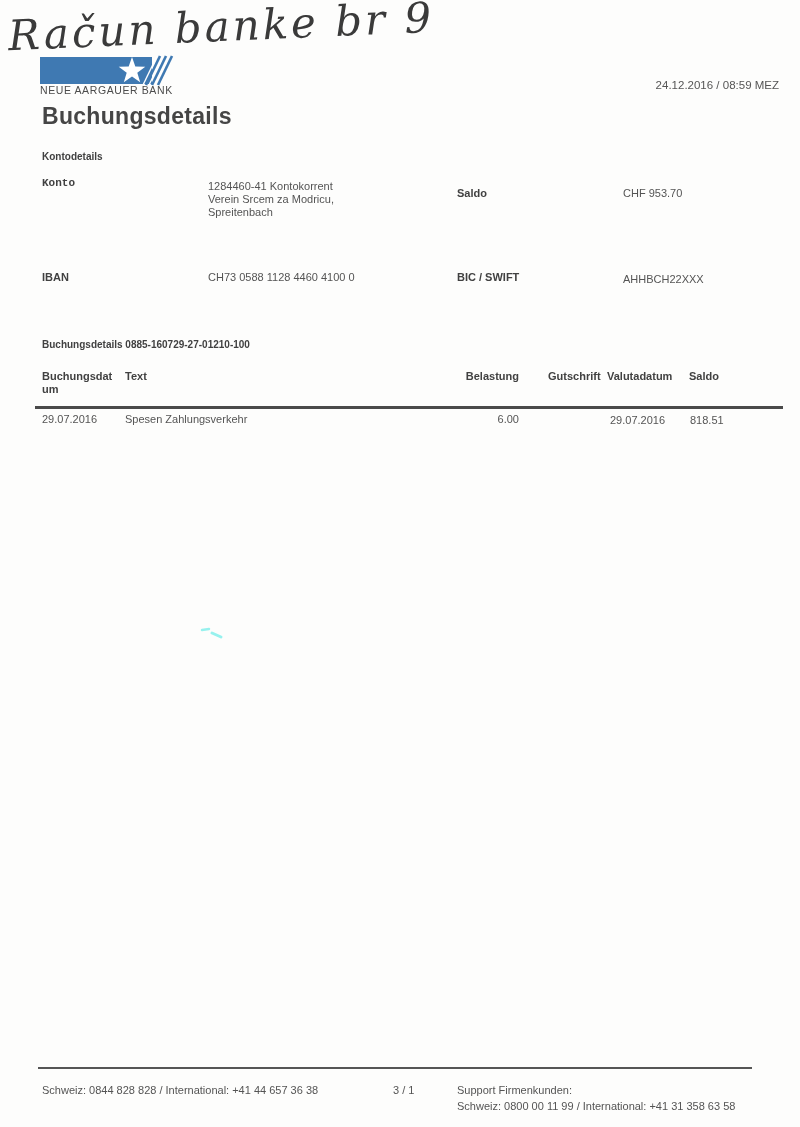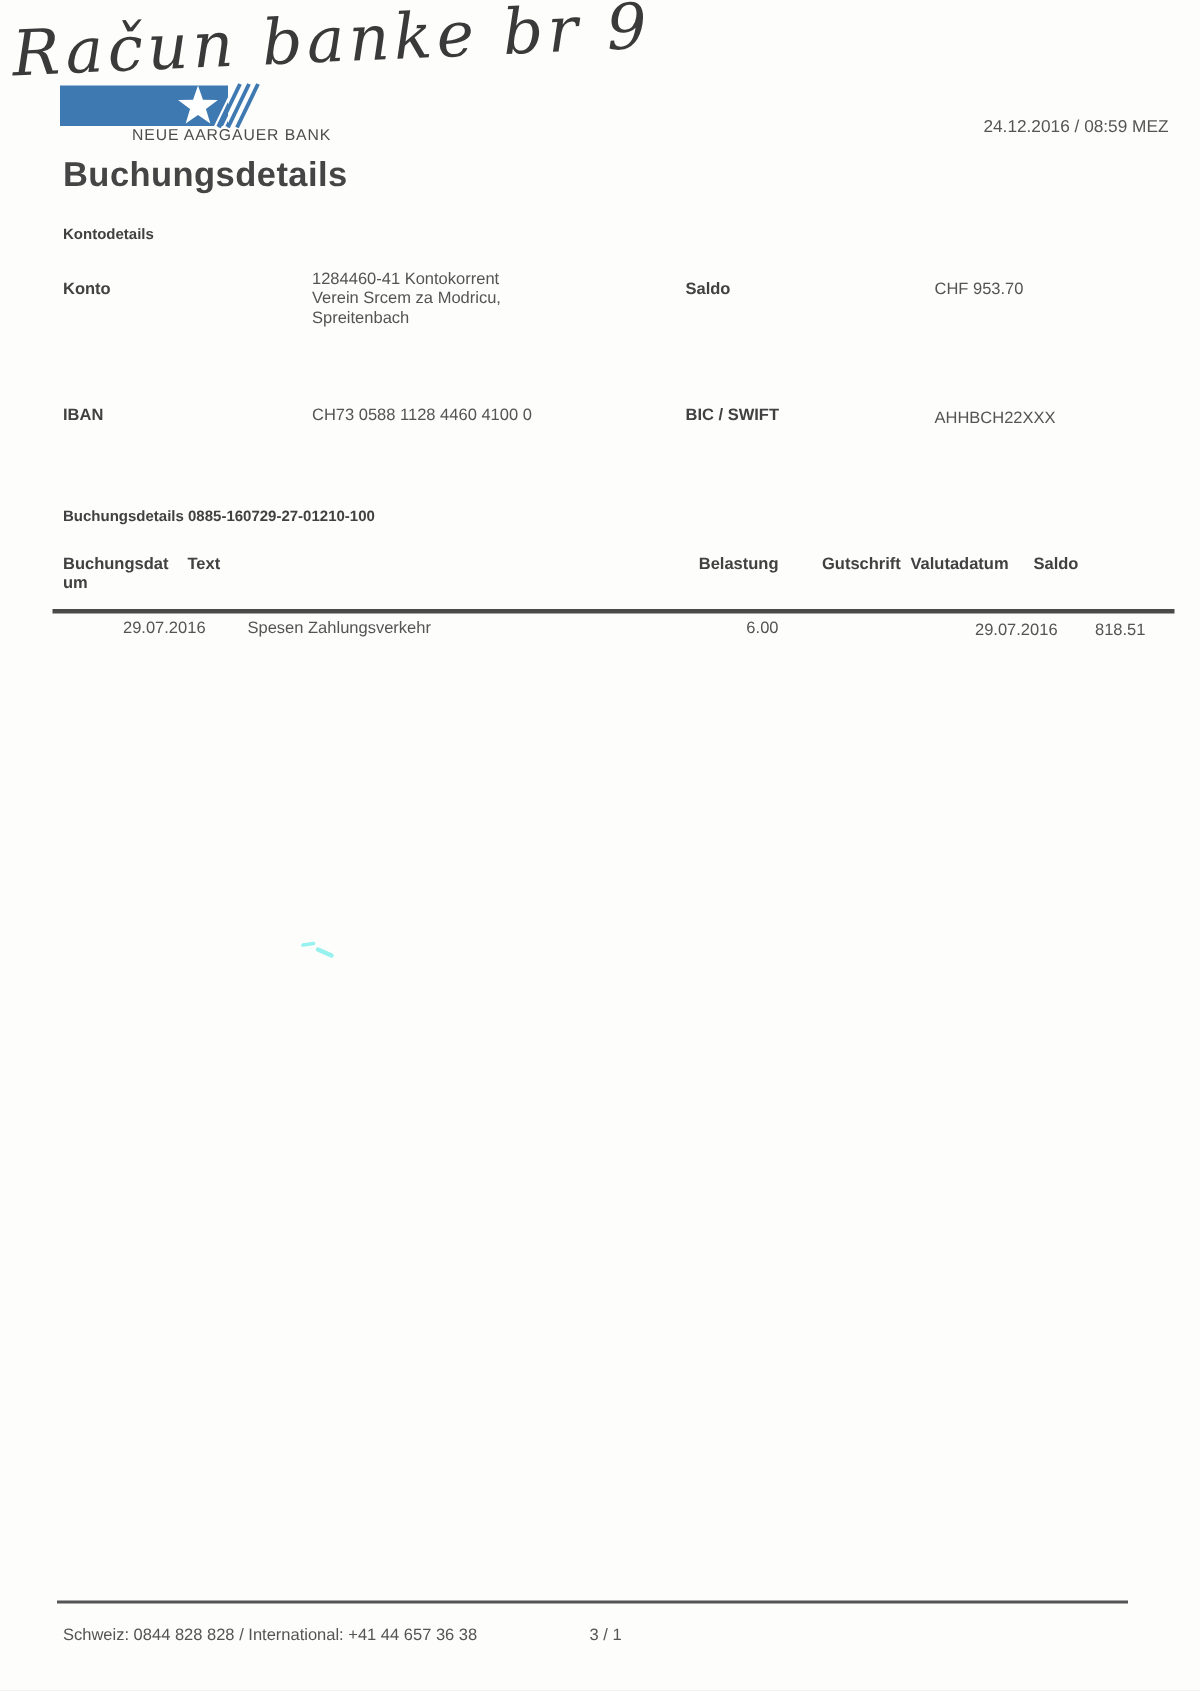--- a/index.html
+++ b/index.html
@@ -28,21 +28,20 @@
   }
 
   
   .logo-box { left: 40px; top: 54px; width: 140px; height: 34px; }
   .bank-name {
     left: 40px; top: 84px;
     font-size: 10.5px;
     letter-spacing: 0.6px;
     color: #4c4c4c;
     white-space: nowrap;
-    margin-left: 48px;
   }
 
   .datetime {
     right: 21px; top: 79px;
     font-size: 11.5px;
     color: #555;
     white-space: nowrap;
   }
 
   .page-title {
@@ -76,21 +75,20 @@
   .th {
     font-size: 11px;
     font-weight: bold;
     color: #414141;
     line-height: 13px;
   }
   .td {
     font-size: 11px;
     color: #545454;
     white-space: nowrap;
-    margin-left: 40px;
   }
   .rule-thick {
     left: 35px; top: 406px; width: 748px; height: 3px;
     background: #4a4a4a;
   }
   .rule-footer {
     left: 38px; top: 1067px; width: 714px; height: 2px;
     background: #555;
   }
 
@@ -129,21 +127,21 @@
     </svg>
   </div>
   <div class="abs bank-name">NEUE AARGAUER BANK</div>
 
   <div class="abs datetime">24.12.2016 / 08:59 MEZ</div>
 
   <div class="abs page-title">Buchungsdetails</div>
 
   <div class="abs section-label" style="left:42px; top:151px;">Kontodetails</div>
 
-  <div class="abs field-label" style="left:42px; top:187px;">Konto</div>
+  <div class="abs field-label" style="left:42px; top:177px;font-family:Liberation Mono, monospace;">Konto</div>
   <div class="abs field-value" style="left:208px; top:180px;">
     <div>1284460-41 Kontokorrent</div>
     <div>Verein Srcem za Modricu,</div>
     <div>Spreitenbach</div>
   </div>
 
   <div class="abs field-label" style="left:457px; top:187px;">Saldo</div>
   <div class="abs field-value" style="left:623px; top:187px;">CHF 953.70</div>
 
   <div class="abs field-label" style="left:42px; top:271px;">IBAN</div>
@@ -178,14 +176,18 @@
   </svg>
 
   <div class="abs rule-footer"></div>
 
   <div class="abs footer-block" style="left:42px; top:1082px;">
     <div>Schweiz: 0844 828 828 / International: +41 44 657 36 38</div>
   </div>
 
   <div class="abs footer-block" style="left:393px; top:1082px;">3 / 1</div>
 
+  <div class="abs footer-block" style="left:457px; top:1082px;">
+    <div>Support Firmenkunden:</div>
+    <div>Schweiz: 0800 00 11 99 / International: +41 31 358 63 58</div>
+  </div>
 
 </div>
 
 </body></html>

